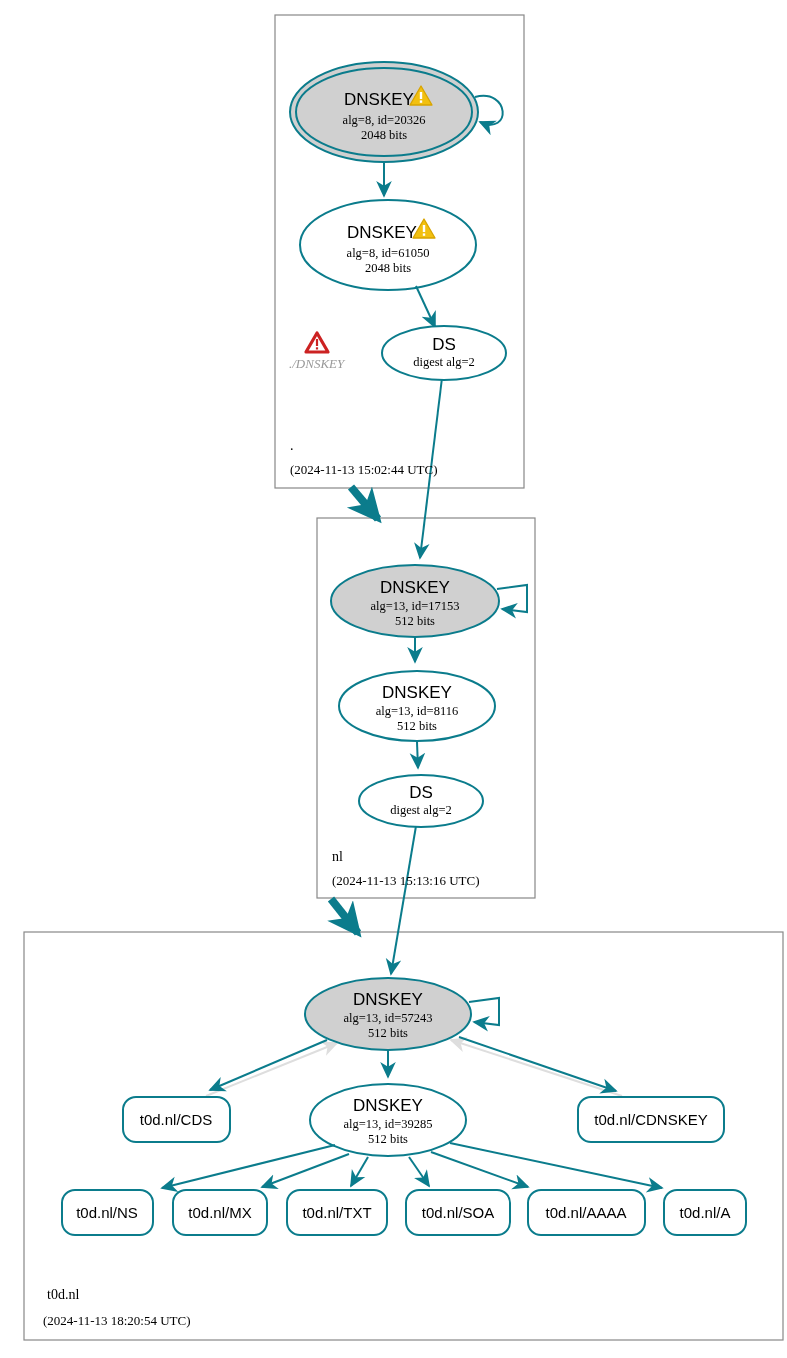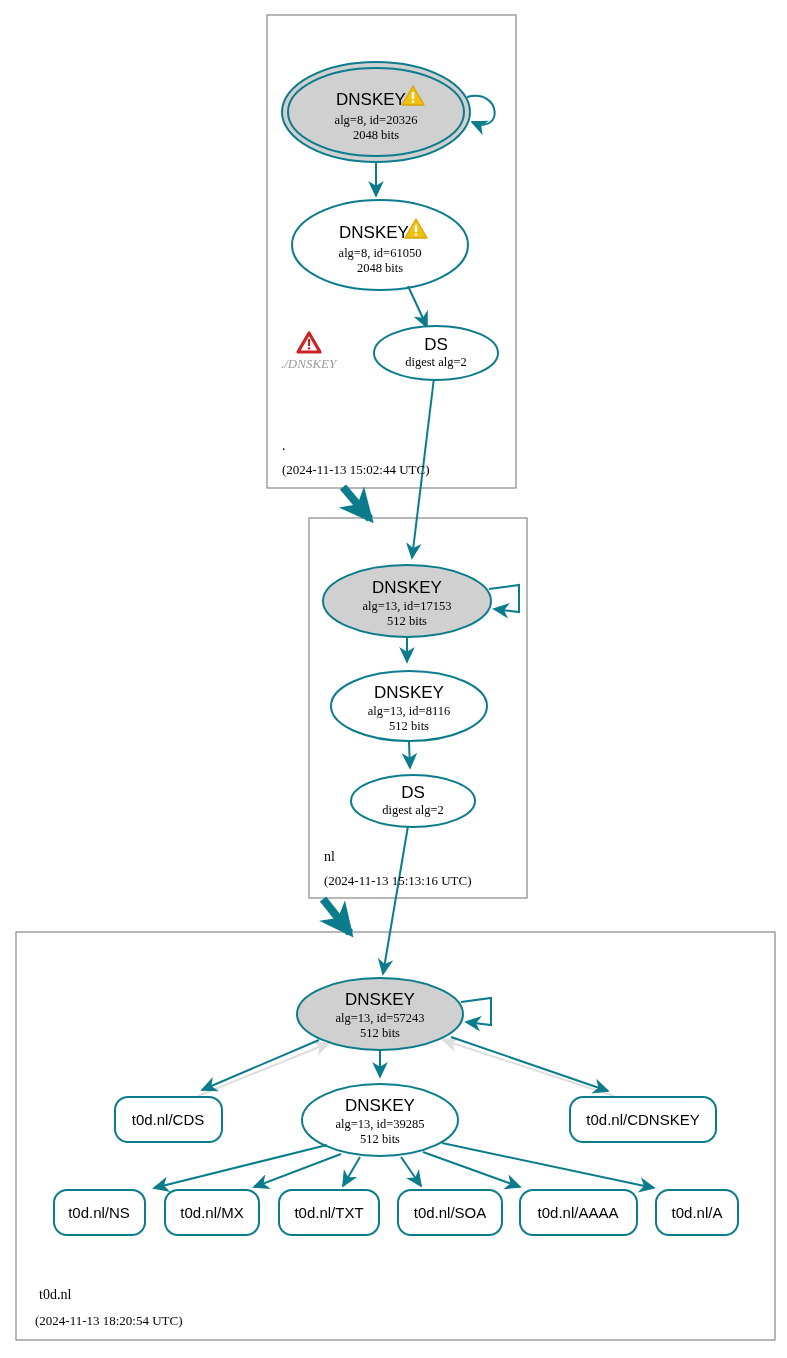--- a/index.html
+++ b/index.html
@@ -1,18 +1,18 @@
 <!DOCTYPE html>
 <html><head>
 <meta charset="utf-8">
 <style>
   html,body{margin:0;padding:0;background:#ffffff;}
   body{width:787px;height:1358px;position:relative;overflow:hidden;
        font-family:"Liberation Sans",sans-serif;}
-  #stage{position:absolute;left:2px;top:0;width:691px;height:1358px;}
+  #stage{position:absolute;left:10px;top:0;width:691px;height:1358px;}
   svg{display:block;}
   .cluster-box{fill:none;stroke:#888888;stroke-width:1.2;}
   .node-ell{stroke:#0b7c8c;stroke-width:2;}
   .node-ell.secure-ksk{fill:#d0d0d0;}
   .node-ell.plain{fill:#ffffff;}
   .rrset-box{fill:#ffffff;stroke:#0b7c8c;stroke-width:2;}
   .edge{stroke:#0b7c8c;stroke-width:2;fill:none;}
   .edge-thick{stroke:#0b7c8c;stroke-width:8;fill:none;}
   .edge-gray{stroke:#dedede;stroke-width:2;fill:none;}
   text{font-family:"Liberation Sans",sans-serif;fill:#000000;}

